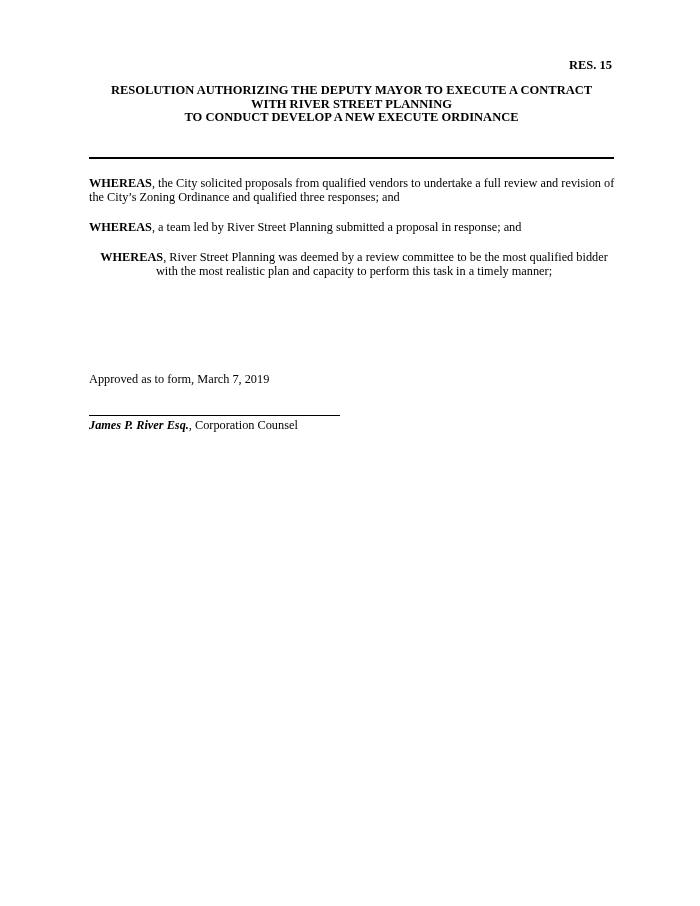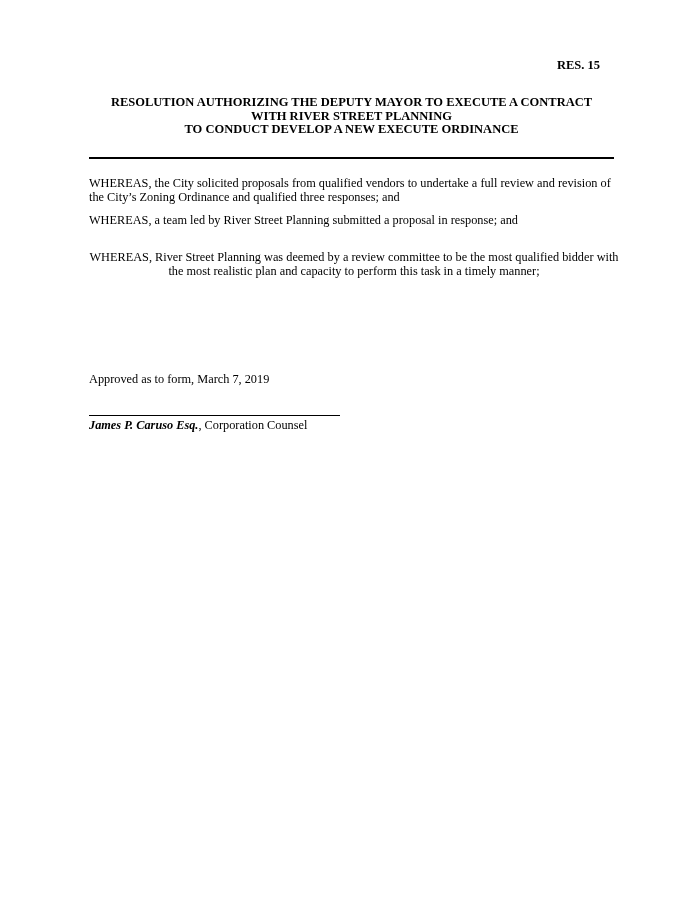--- a/index.html
+++ b/index.html
@@ -18,28 +18,28 @@
     .page {
       position: absolute;
       left: 0; top: 0;
       width: 700px;
       height: 906px;
       background: #ffffff;
     }
     .res-number {
       position: absolute;
       top: 58px;
-      right: 100px;
+      right: 88px;
       font-size: 12.5px;
       font-weight: bold;
       line-height: 14px;
     }
     .title-block {
       position: absolute;
-      top: 96px;
+      top: 84px;
       left: 89px;
       width: 525px;
       text-align: center;
       font-size: 12.5px;
       font-weight: bold;
       line-height: 13.5px;
     }
     .title-line { display: block; white-space: nowrap; }
     .rule {
       position: absolute;
@@ -50,25 +50,25 @@
       background: #000000;
     }
     .body-text {
       position: absolute;
       left: 89px;
       width: 530px;
       font-size: 12.3px;
       line-height: 13.6px;
     }
     .p1 { top: 177px; }
-    .p2 { top: 214px; }
+    .p2 { top: 221px; }
     .p3 { top: 251px; text-align: center; }
     .p4 { top: 295px; }
     .approved { top: 373px; }
-    .lead { font-weight: normal; }
+    .lead { font-weight: bold; }
     .sig-line {
       position: absolute;
       top: 415px;
       left: 89px;
       width: 251px;
       height: 1px;
       background: #000000;
     }
     .signature {
       position: absolute;
@@ -106,16 +106,16 @@
   <div class="body-text p3">
     <span class="lead">WHEREAS</span><span>, River Street Planning was deemed by a review committee to be the most qualified bidder with the most realistic plan and capacity to perform this task in a timely manner;</span>
   </div>
 
 
   <div class="body-text approved">Approved as to form, March 7, 2019</div>
 
   <div class="sig-line"></div>
 
   <div class="signature">
-    <span class="sig-name">James P. Caruso Esq.</span><span>, Corporation Counsel</span>
+    <span class="sig-name">James P. River Esq.</span><span>, Corporation Counsel</span>
   </div>
 
 </div>
 
 </body></html>

